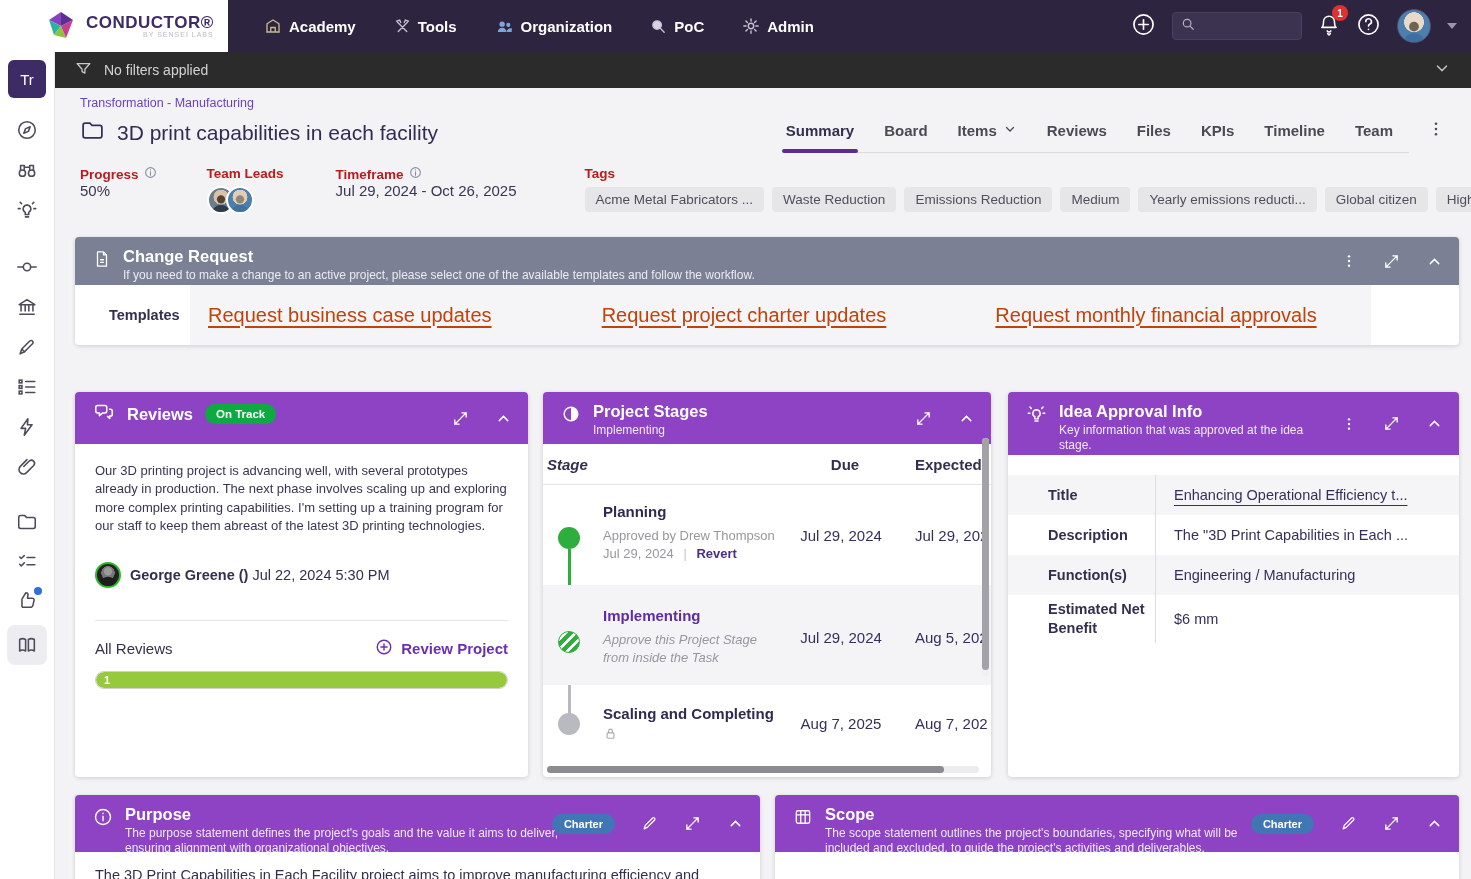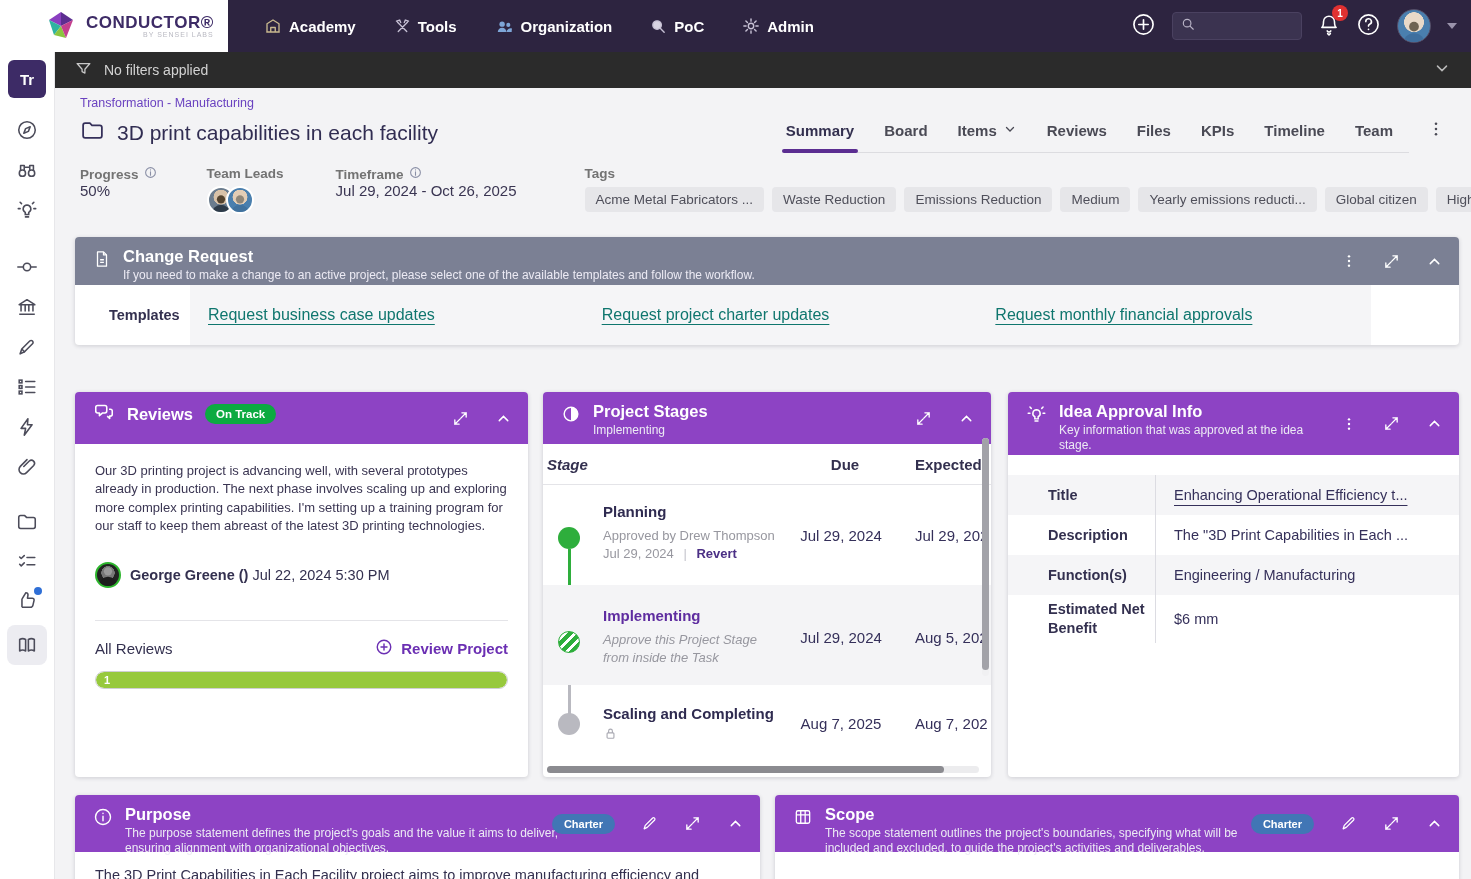--- a/index.html
+++ b/index.html
@@ -33,40 +33,40 @@
   
   .filter-bar { position:absolute; left:55px; top:52px; width:1416px; height:36px; background:#2b2b2b;
     display:flex; align-items:center; padding:0 20px; gap:12px; color:#d3d3d3; z-index:20; }
   .filter-bar .label { font-size:14px; }
   .filter-bar .spacer { flex:1; }
 
   
   .sidebar { position:absolute; left:0; top:52px; width:55px; height:827px; background:#ffffff;
     border-right:1px solid #e7e7ea; display:flex; flex-direction:column; align-items:center; z-index:25; }
   .ws-btn { margin-top:8px; width:38px; height:38px; border-radius:6px; background:#3d2b66; color:#fff;
-    font-size:15px; font-weight:bold; display:flex; align-items:center; justify-content:center; cursor:pointer; }
+    font-size:15px; font-weight:normal; display:flex; align-items:center; justify-content:center; cursor:pointer; }
   .side-icon { color:#4c4c5a; cursor:pointer; position:relative; display:flex; }
   .side-icon.active-wrap { background:#ececf1; width:40px; height:40px; border-radius:8px; align-items:center; justify-content:center; }
   .dot-blue { position:absolute; top:-2px; right:-4px; width:8px; height:8px; border-radius:50%; background:#2f6fd6; }
 
   
   .content { position:absolute; left:55px; top:88px; width:1416px; height:791px; background:#f3f3f5; overflow:hidden; }
   .breadcrumb { position:absolute; left:25px; top:8px; font-size:12.5px; color:#6a42c0; cursor:pointer; }
   .title-row { position:absolute; left:25px; top:30px; display:flex; align-items:center; gap:12px; }
   .page-title { font-size:21px; font-weight:500; color:#312d52; }
   .tabs { position:absolute; right:62px; top:34px; display:flex; gap:30px; border-bottom:1px solid #dcdce0; padding:0 16px 13px 0; }
   .tab { font-size:15px; font-weight:600; color:#4a4a55; cursor:pointer; position:relative; display:flex; align-items:center; gap:6px; }
   .tab.active { color:#33304f; }
   .tab.active::after { content:""; position:absolute; left:-4px; right:-4px; bottom:-14px; height:4px; background:#5b2d91; border-radius:2px; }
   .tabs-kebab { position:absolute; right:26px; top:32px; color:#4a4a55; cursor:pointer; }
 
   
   .meta { position:absolute; left:25px; top:78px; right:12px; display:flex; }
   .meta-col { margin-right:36px; }
-  .meta-label { font-size:13.5px; font-weight:600; color:#737373; display:flex; align-items:center; gap:5px; white-space:nowrap; }
+  .meta-label { font-size:13.5px; font-weight:600; color:#b91c1c; display:flex; align-items:center; gap:5px; white-space:nowrap; }
   .meta-value { font-size:15px; color:#3a3552; white-space:nowrap; }
   .leads { margin-top:5px; display:flex; }
   .mini-avatar { width:28px; height:28px; border-radius:50%; border:2px solid #fff; overflow:hidden; position:relative;
     background:radial-gradient(circle at 50% 38%, #d9c2a8 0 38%, #6b7c8e 40%); cursor:pointer; }
   .mini-avatar + .mini-avatar { margin-left:-9px; background:radial-gradient(circle at 50% 38%, #e3cdb5 0 38%, #4a7fae 40%); }
   .tags-col { flex:1; }
   .chips { margin-top:6px; display:flex; gap:8px; flex-wrap:nowrap; }
   .chip { background:#e6e6e9; border-radius:4px; padding:5px 11px; font-size:13.5px; color:#4f4f5a; white-space:nowrap; cursor:pointer; }
 
   
@@ -81,21 +81,21 @@
   .hdr-actions .act { color:#fff; cursor:pointer; display:flex; }
 
   
   #change-request { left:20px; top:149px; width:1384px; height:108px; }
   #change-request .card-header { height:48px; }
   .cr-body { display:flex; align-items:stretch; height:60px; }
   .cr-templates-label { width:115px; display:flex; align-items:center; padding-left:34px;
     font-size:14.5px; font-weight:bold; color:#33304f; }
   .cr-links { flex:1; margin-right:88px; background:#f5f5f7; display:flex; align-items:center; }
   .cr-link { flex:1; padding-left:18px; }
-  .cr-link span { font-size:16px; color:#0f766e; text-decoration:underline; text-underline-offset:4px; cursor:pointer; }
+  .cr-link span { font-size:20px; color:#c2410c; text-decoration:underline; text-underline-offset:4px; cursor:pointer; }
 
   
   #reviews-card { left:20px; top:304px; width:453px; height:385px; }
   #reviews-card .card-header { height:52px; align-items:center; padding-top:0; }
   .status-pill { margin-left:12px; background:#0caa41; color:#fff; font-size:11.5px; font-weight:bold;
     padding:4px 11px; border-radius:11px; }
   .rev-body { padding:18px 20px 0 20px; }
   .rev-text { font-size:13px; line-height:1.42; color:#3a3552; }
   .rev-author { margin-top:26px; display:flex; align-items:center; gap:9px; }
   .rev-avatar { width:26px; height:26px; border-radius:50%; border:2px solid #2db52d; overflow:hidden; position:relative;

